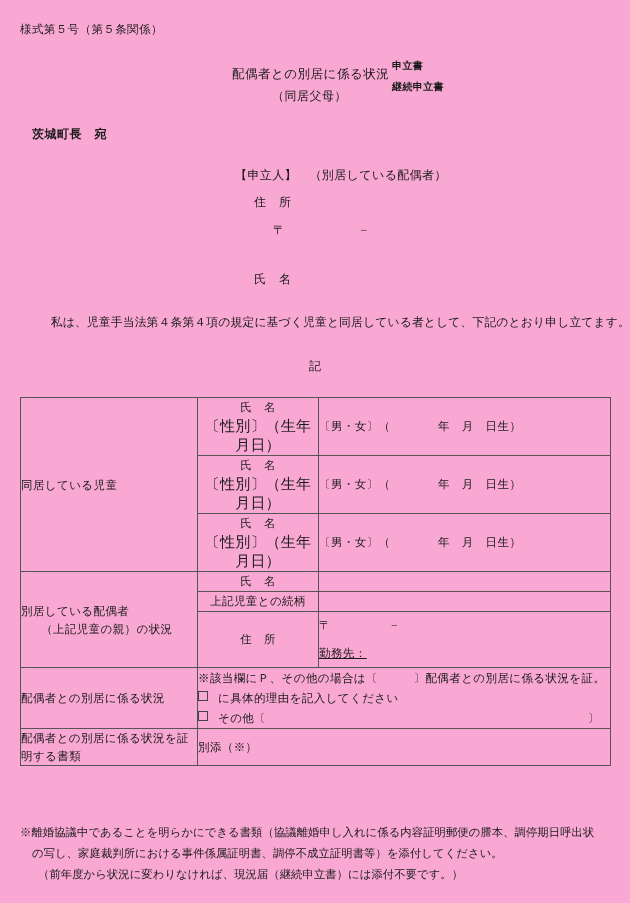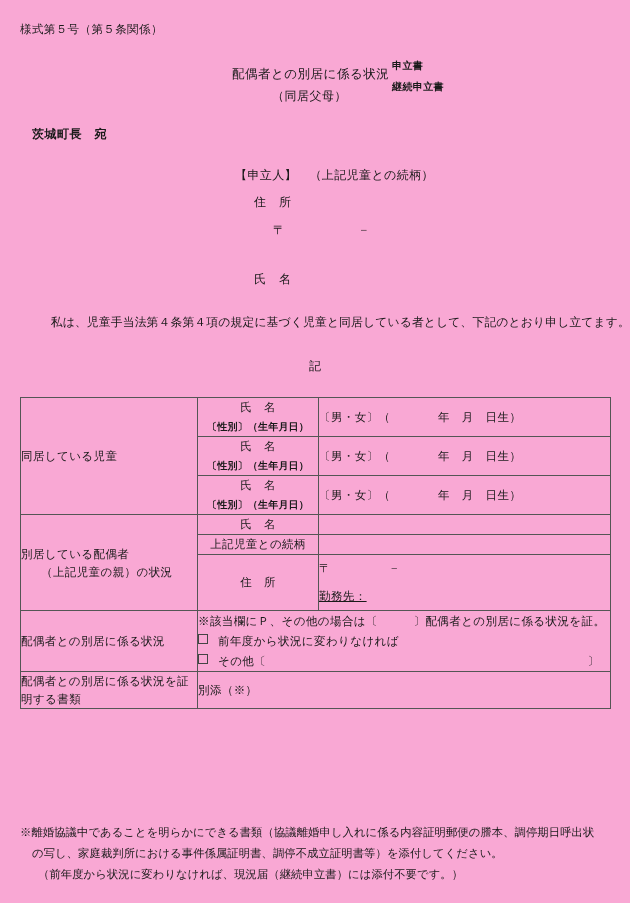--- a/index.html
+++ b/index.html
@@ -153,21 +153,21 @@
   .cell-label {
     padding: 6px 0 6px 10px;
     line-height: 18px;
   }
   .cell-sub-center {
     text-align: center;
     padding: 8px 4px;
     line-height: 19px;
   }
   .sub-name { font-size: 11.5px; }
-  .sub-note { font-size: 10px; letter-spacing: 0.2px; font-weight: bold; }
+  .sub-note { font-size: 15px; letter-spacing: 0.2px; }
   .cell-value {
     padding: 8px 0 8px 34px;
     line-height: 19px;
   }
   .cell-value-addr {
     padding: 7px 0 6px 12px;
     line-height: 17px;
     height: 56px;
     box-sizing: border-box;
   }
@@ -218,21 +218,21 @@
     <div class="title-alt">
       <div>申立書</div>
       <div>継続申立書</div>
     </div>
     <div class="title-sub">（同居父母）</div>
   </div>
 
   <div class="addressee">茨城町長　宛</div>
 
   <div class="applicant">
-    <div class="applicant-head">【申立人】　（上記児童との続柄）</div>
+    <div class="applicant-head">【申立人】　（別居している配偶者）</div>
     <div class="applicant-row">住　所</div>
     <div class="applicant-zip">〒　　　　　　−</div>
     <div class="applicant-name">氏　名</div>
   </div>
 
   <div class="statement">私は、児童手当法第４条第４項の規定に基づく児童と同居している者として、下記のとおり申し立てます。</div>
   <div class="ki-mark">記</div>
 
   <table class="form-table">
     <colgroup>
@@ -283,21 +283,21 @@
           <div class="addr-zip">〒　　　　　−</div>
           <div class="addr-work">勤務先：</div>
         </td>
       </tr>
 
       <tr>
         <td class="cell-label">配偶者との別居に係る状況</td>
         <td colspan="2" class="cell-check">
           <div class="check-line">※該当欄にＰ、その他の場合は〔　　　〕配偶者との別居に係る状況を証。</div>
           <div class="check-line">
-            <span class="check-box"></span><span>前年度から状況に変わりなければ</span>
+            <span class="check-box"></span><span>に具体的理由を記入してください</span>
           </div>
           <div class="check-line">
             <span class="check-box"></span><span>その他〔　　　　　　　　　　　　　　　　　　　　　　　　　　　〕</span>
           </div>
         </td>
       </tr>
 
       <tr>
         <td class="cell-label">
           <div>配偶者との別居に係る状況を証</div>

